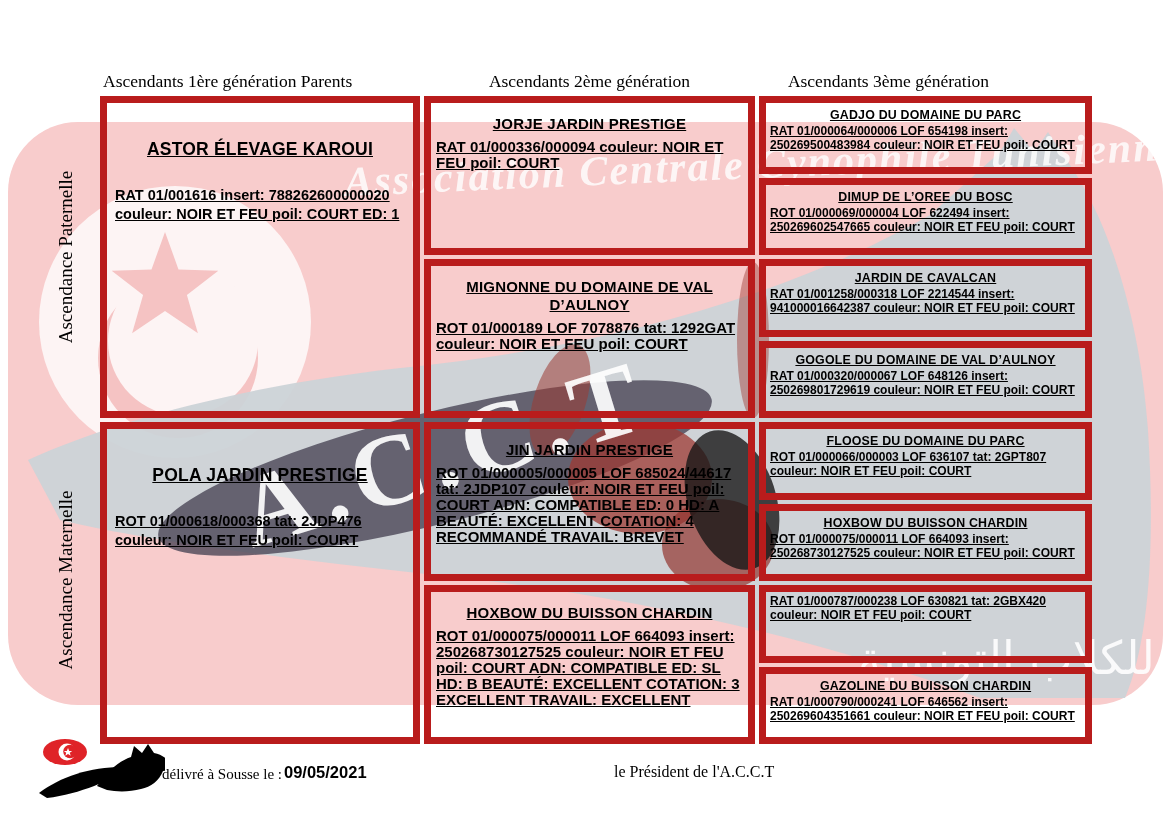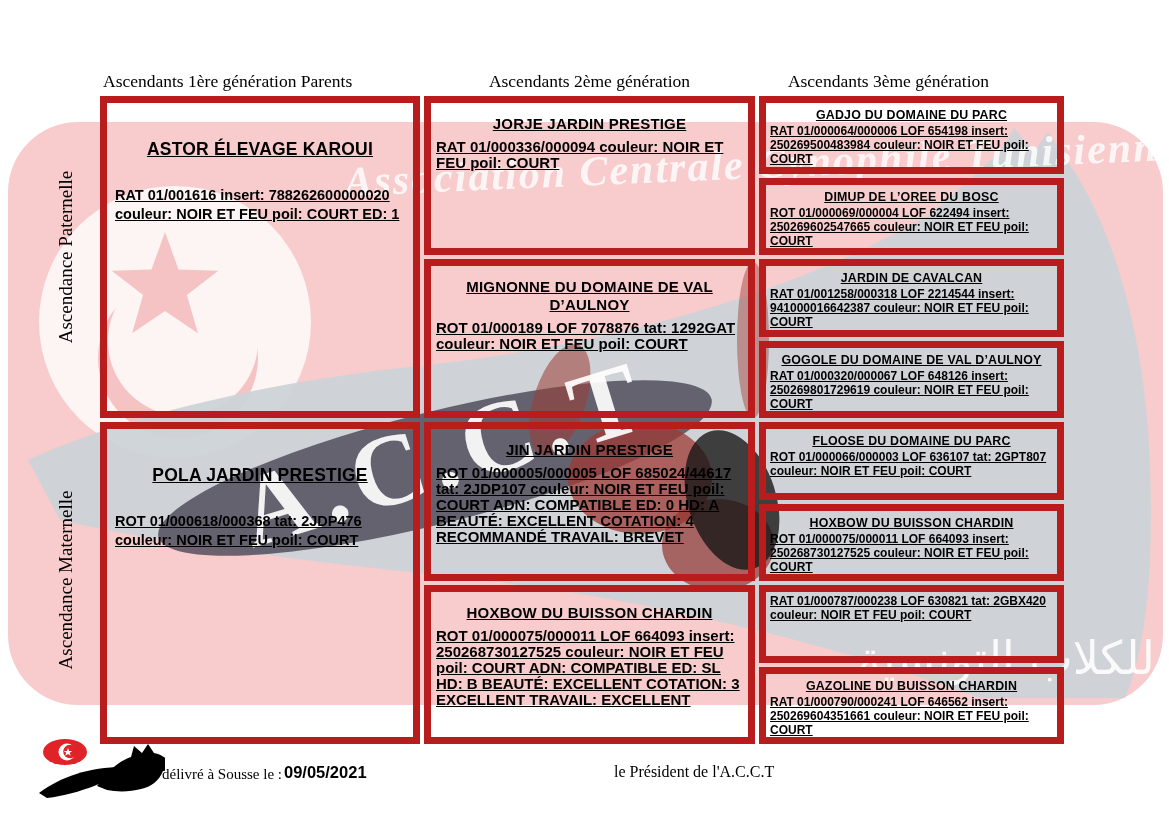--- a/index.html
+++ b/index.html
@@ -9,21 +9,21 @@
   .hdr{position:absolute;top:71px;font-family:"Liberation Serif",serif;font-size:17.5px;
        color:#000;z-index:3;white-space:nowrap;}
   .hdr1{left:103px;text-align:center;}
   .hdr2{left:424px;width:331px;text-align:center;}
   .hdr3{left:732px;width:313px;text-align:center;}
   .side-label{position:absolute;left:66px;font-family:"Liberation Serif",serif;font-size:19px;
        transform:translate(-50%,-50%) rotate(-90deg);white-space:nowrap;z-index:3;}
   .col{position:absolute;top:96px;height:648px;display:flex;flex-direction:column;gap:4px;z-index:2;}
   .col1{left:100px;width:320px;}
   .col2{left:424px;width:331px;}
-  .col3{left:759px;width:305px;}
+  .col3{left:759px;width:333px;}
   .cell{flex:1;border:7px solid #b91c1c;background:transparent;overflow:hidden;text-decoration:underline;}
   .title{font-weight:bold;text-align:center;letter-spacing:.2px;}
   .details{font-weight:bold;text-align:left;}
   .c1 .title{font-size:17.5px;margin-top:36px;}
   .c1 .details{font-size:14.5px;line-height:19px;padding:26px 8px 0 8px;}
   .c2 .title{font-size:15px;margin-top:12px;line-height:18px;padding:0 10px;}
   .c2 .details{font-size:15px;line-height:16px;padding:6px 5px 0 5px;}
   .c3 .title{font-size:12.4px;margin-top:5px;line-height:14px;padding:0 6px;}
   .c3 .details{font-size:12px;line-height:14.2px;padding:2px 4px 0 4px;}
   .footer-item{position:absolute;z-index:3;white-space:nowrap;}

